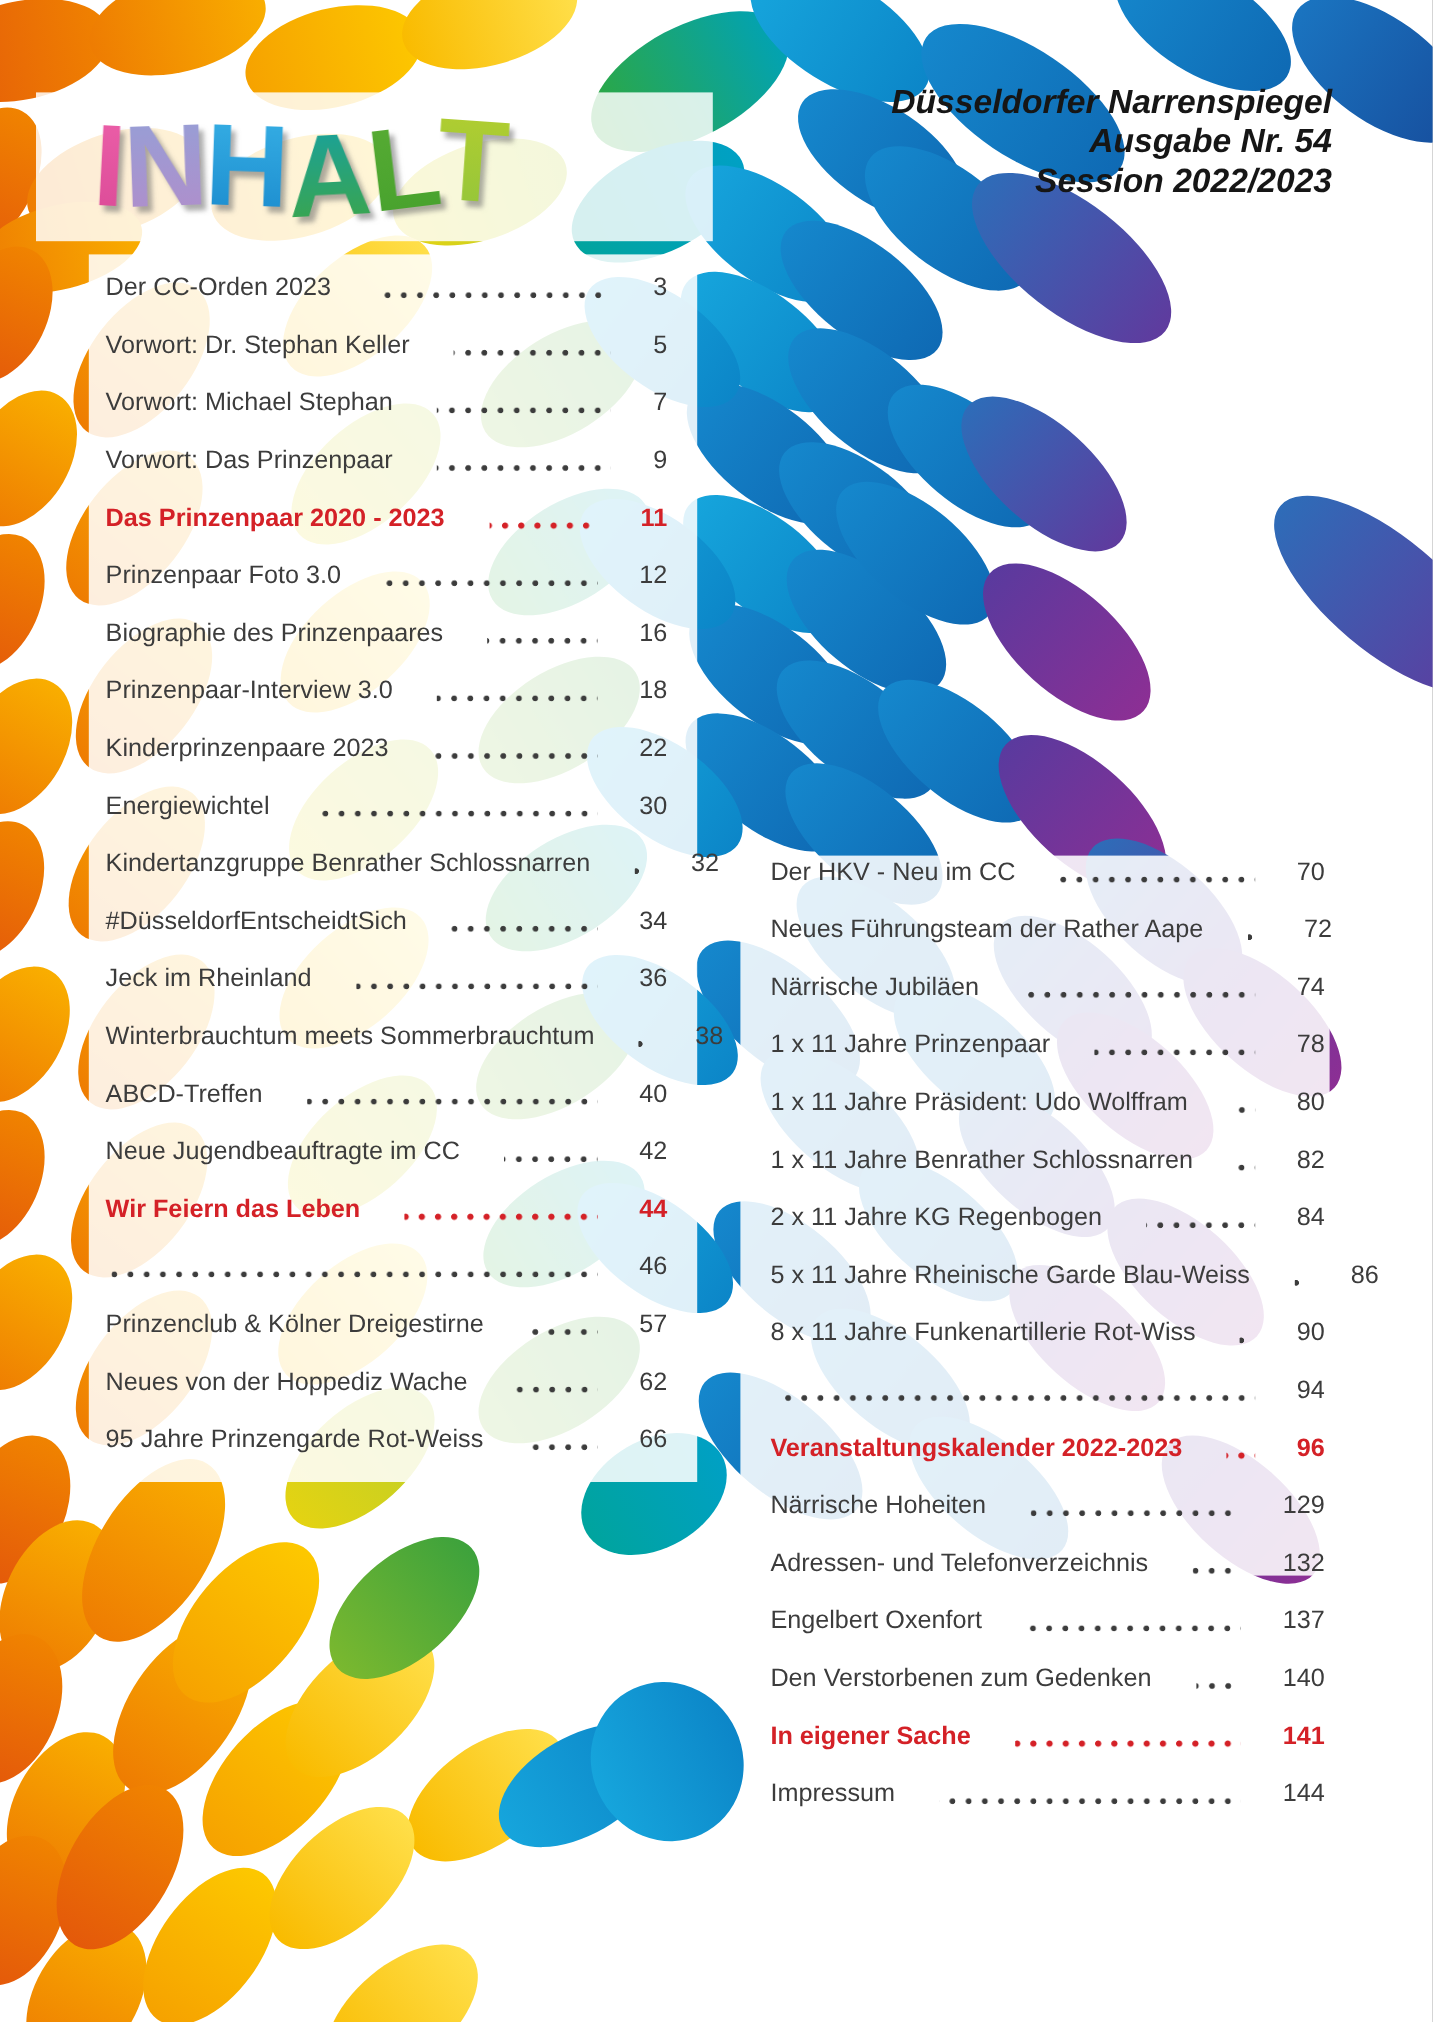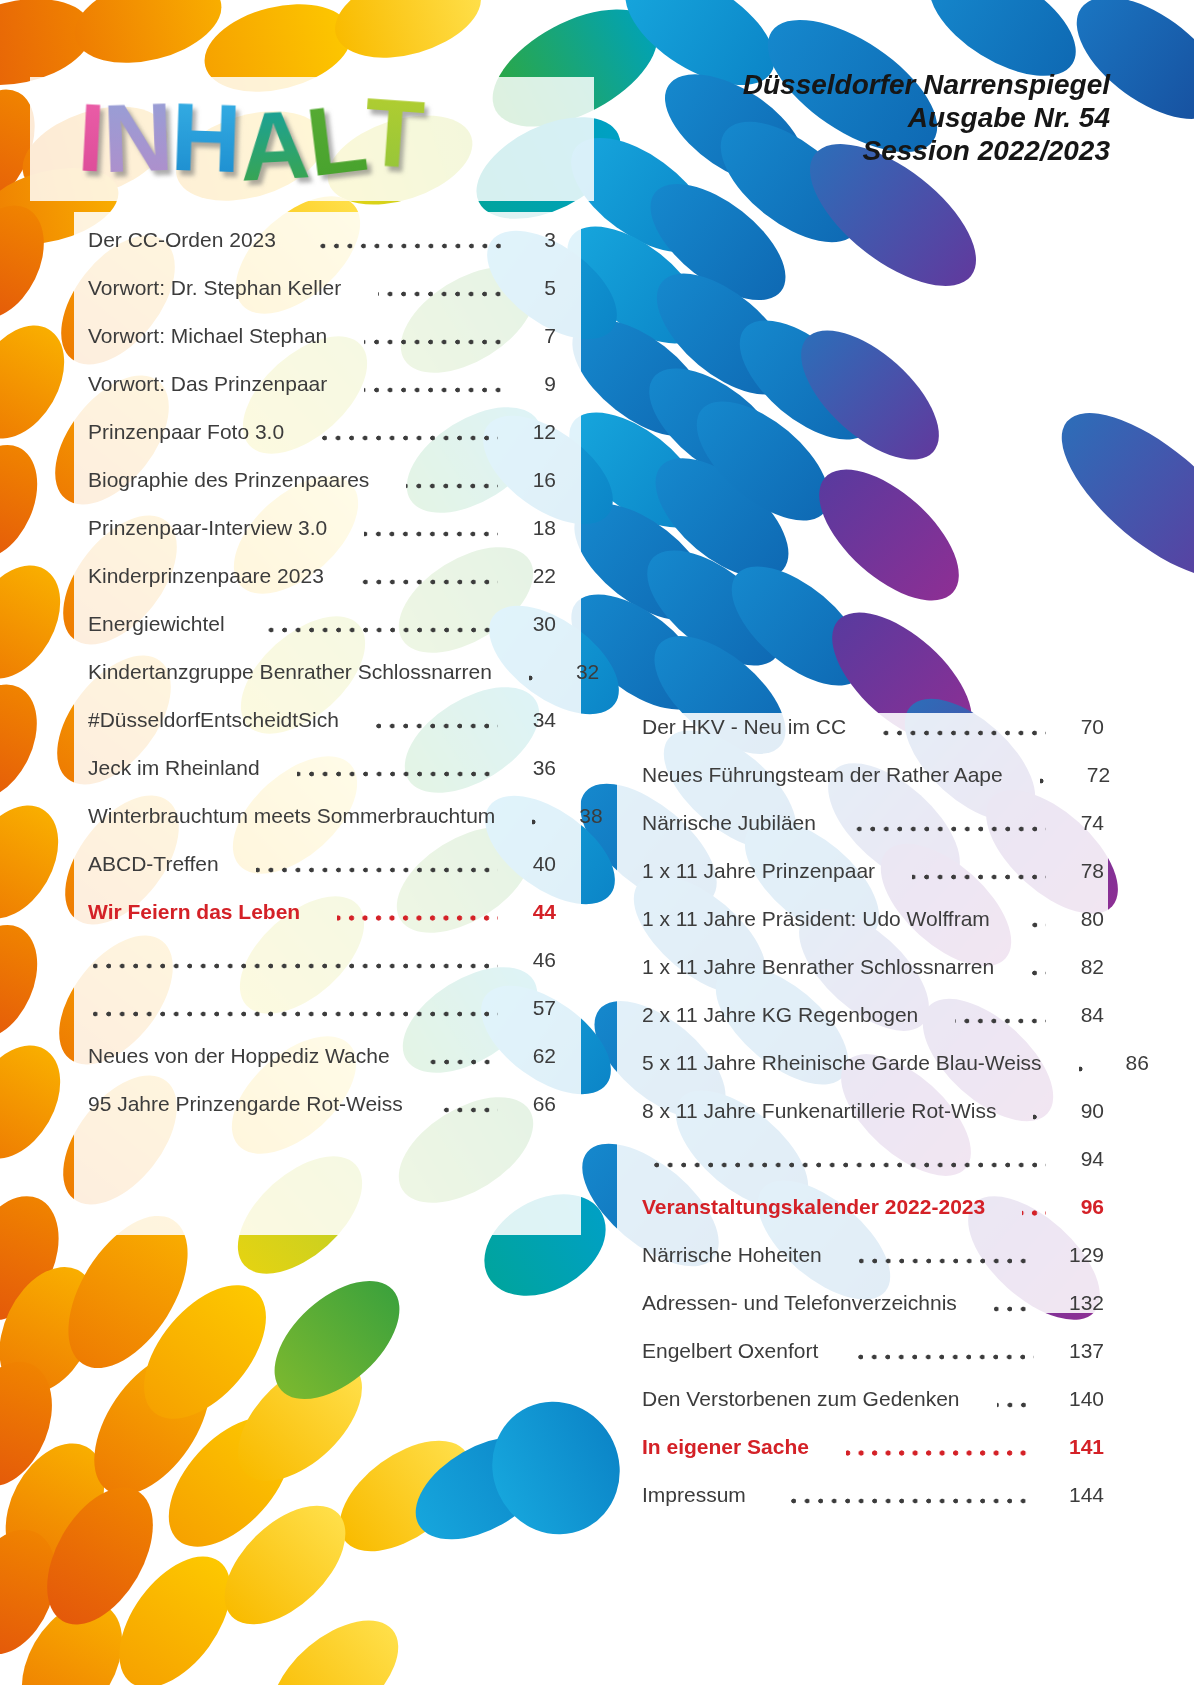--- a/index.html
+++ b/index.html
@@ -188,20 +188,25 @@
       <div class="trow">
         <span class="tlabel">Vorwort: Michael Stephan</span>
         <span class="leader"></span>
         <span class="tpage">7</span>
       </div>
       <div class="trow">
         <span class="tlabel">Vorwort: Das Prinzenpaar</span>
         <span class="leader"></span>
         <span class="tpage">9</span>
       </div>
+      <div class="trow red">
+        <span class="tlabel">Das Prinzenpaar 2020 - 2023</span>
+        <span class="leader"></span>
+        <span class="tpage">11</span>
+      </div>
       <div class="trow">
         <span class="tlabel">Prinzenpaar Foto 3.0</span>
         <span class="leader"></span>
         <span class="tpage">12</span>
       </div>
       <div class="trow">
         <span class="tlabel">Biographie des Prinzenpaares</span>
         <span class="leader"></span>
         <span class="tpage">16</span>
       </div>
@@ -237,31 +242,37 @@
       </div>
       <div class="trow">
         <span class="tlabel">Winterbrauchtum meets Sommerbrauchtum</span>
         <span class="leader"></span>
         <span class="tpage">38</span>
       </div>
       <div class="trow">
         <span class="tlabel">ABCD-Treffen</span>
         <span class="leader"></span>
         <span class="tpage">40</span>
+      </div>
+      <div class="trow">
+        <span class="tlabel">Neue Jugendbeauftragte im CC</span>
+        <span class="leader"></span>
+        <span class="tpage">42</span>
       </div>
       <div class="trow red">
         <span class="tlabel">Wir Feiern das Leben</span>
         <span class="leader"></span>
         <span class="tpage">44</span>
       </div>
       <div class="trow">
         <span class="leader"></span>
         <span class="tpage">46</span>
       </div>
       <div class="trow">
+        <span class="tlabel">Prinzenclub &amp; Kölner Dreigestirne</span>
         <span class="leader"></span>
         <span class="tpage">57</span>
       </div>
       <div class="trow">
         <span class="tlabel">Neues von der Hoppediz Wache</span>
         <span class="leader"></span>
         <span class="tpage">62</span>
       </div>
       <div class="trow">
         <span class="tlabel">95 Jahre Prinzengarde Rot-Weiss</span>

